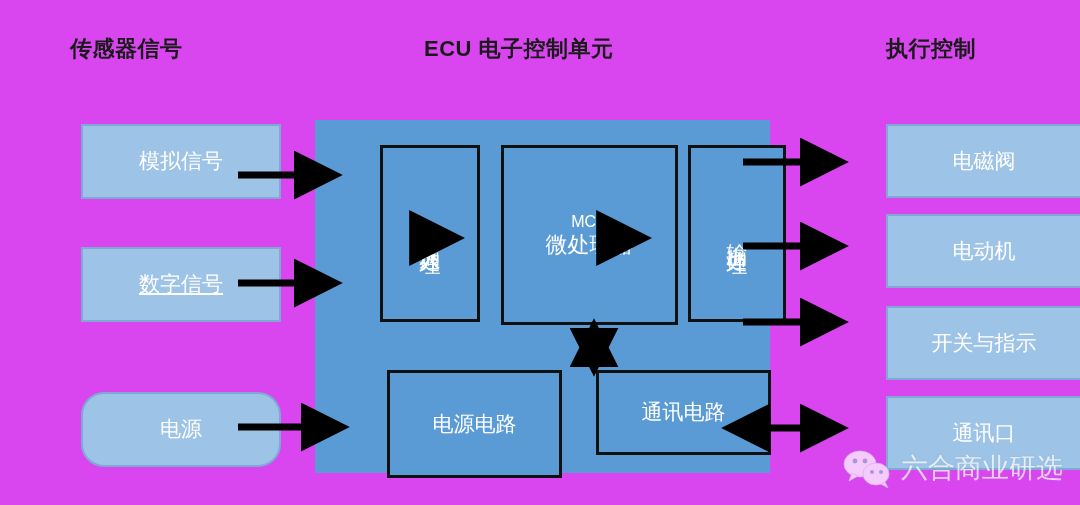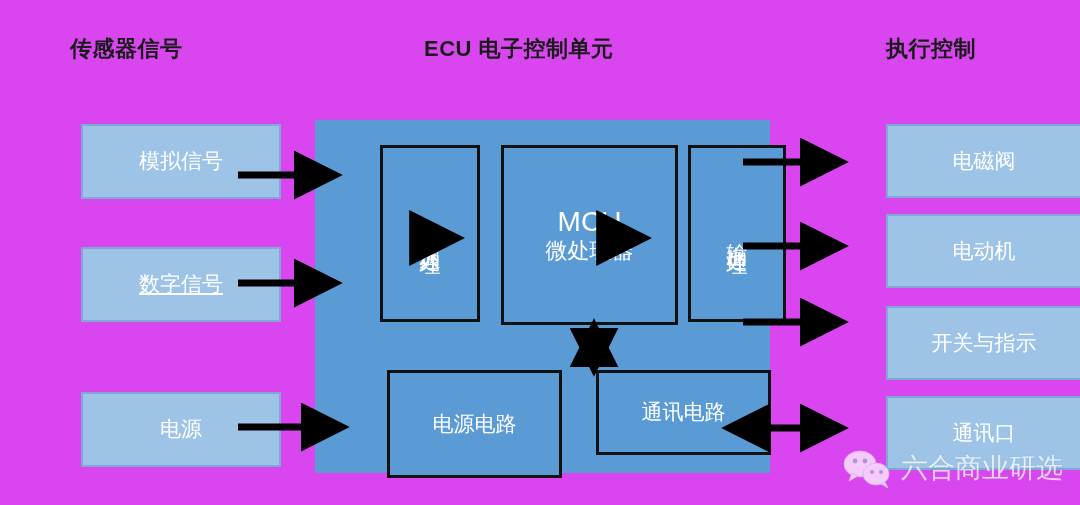--- a/index.html
+++ b/index.html
@@ -59,21 +59,21 @@
     border: 3px solid #111111;
     font-size: 21px;
   }
   .vert {
     writing-mode: vertical-rl;
     text-orientation: upright;
     letter-spacing: 4px;
     font-size: 21px;
   }
   .mcu-label { font-size: 22px; }
-  .mcu-label .line1 { display: block; font-size: 28px; }
+  .mcu-label .line1 { display: block; font-size: 16px; }
 
   
   #arrow-layer {
     position: absolute;
     left: 0; top: 0;
     width: 1080px; height: 505px;
     pointer-events: none;
   }
 
   
@@ -99,21 +99,21 @@
 <div id="stage">
 
   <div class="col-head" style="left:70px; top:34px;">传感器信号</div>
   <div class="col-head" style="left:424px; top:34px;">ECU 电子控制单元</div>
   <div class="col-head" style="left:886px; top:34px;">执行控制</div>
 
   <div id="ecu-panel"></div>
 
   <div class="box box-outer" style="left:38px; top:124px; width:200px; height:75px;">模拟信号</div>
   <div class="box box-outer" style="left:38px; top:247px; width:200px; height:75px;text-decoration:underline;">数字信号</div>
-  <div class="box box-outer" style="left:38px; top:392px; width:200px; height:75px;">电源</div>
+  <div class="box box-outer" style="left:38px; top:392px; width:200px; height:75px;border-radius:23px;">电源</div>
 
   <div class="box box-inner" style="left:337px; top:145px; width:100px; height:177px;">
     <span class="vert">输入处理</span>
   </div>
 
   <div class="box box-inner" style="left:458px; top:145px; width:177px; height:180px;">
     <span class="mcu-label">
       <span class="line1">MCU</span>
       <span>微处理器</span>
     </span>

